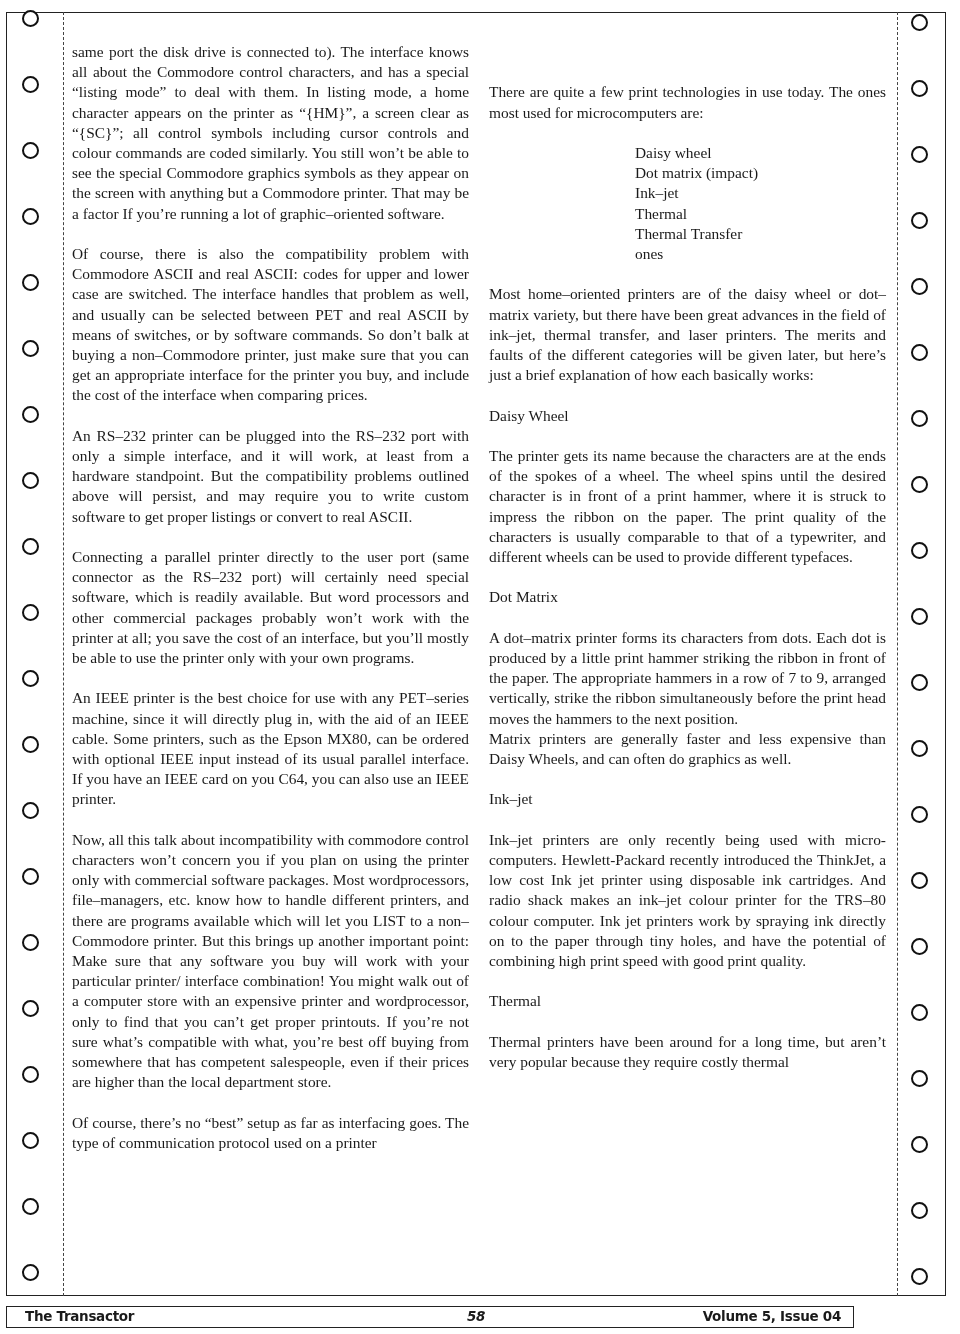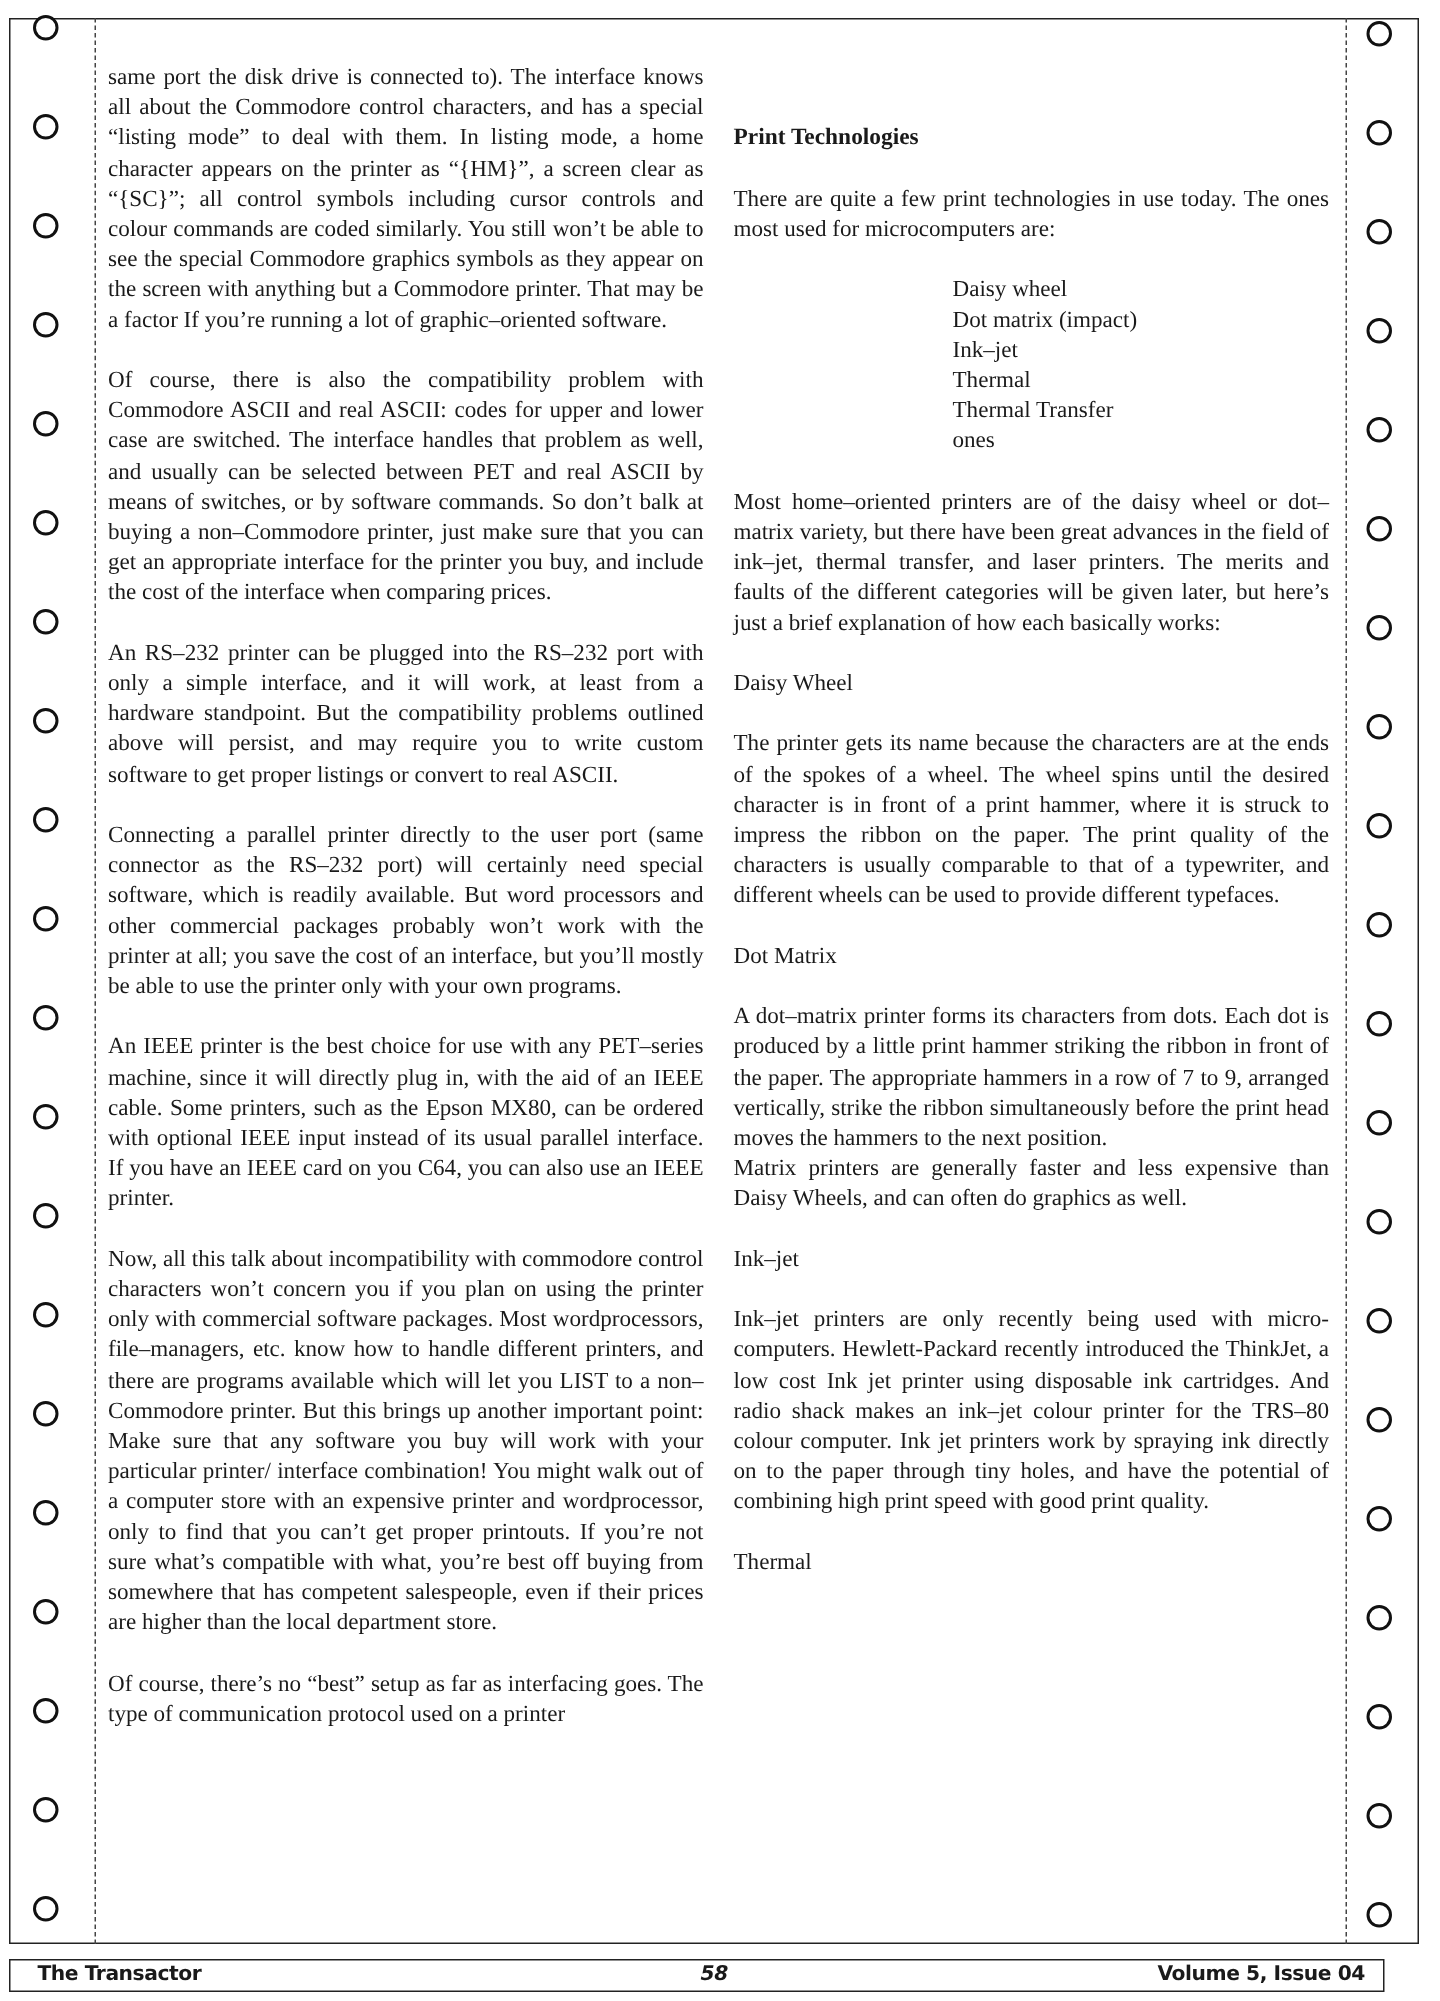--- a/index.html
+++ b/index.html
@@ -19,21 +19,21 @@
   .col.left { left: 72px; width: 397px; }
   .col.right { left: 489px; width: 397px; }
 
   .para { text-align: justify; margin: 0 0 20.2px 0; hyphens: manual; }
   .para.nogap { margin-bottom: 0; }
   .heading-bold { font-weight: bold; margin: 0 0 20.2px 0; font-size: 15.6px; }
   .subhead { margin: 0 0 20.2px 0; }
   .list { list-style: none; margin: 0 0 20.2px 0; padding: 0 0 0 146px; }
   .list li { margin: 0; }
 
-  .footer { position: absolute; left: 6px; top: 1306px; width: 917px; height: 22px; border: 1.5px solid #222; box-sizing: border-box; font-family: "DejaVu Sans", "Liberation Sans", sans-serif; font-weight: bold; font-size: 13.5px; }
+  .footer { position: absolute; left: 6px; top: 1306px; width: 848px; height: 22px; border: 1.5px solid #222; box-sizing: border-box; font-family: "DejaVu Sans", "Liberation Sans", sans-serif; font-weight: bold; font-size: 13.5px; }
   .footer span { position: absolute; top: 1px; letter-spacing: -0.3px; }
   .footer .f-left { left: 18px; }
   .footer .f-center { left: 460px; font-style: italic; }
   .footer .f-right { right: 12px; }
 </style>
 </head>
 <body>
 
 <div class="frame"></div>
 <div class="perf-left"></div>
@@ -89,38 +89,38 @@
   <p class="para">Of course, there is also the compatibility problem with Commodore ASCII and real ASCII: codes for upper and lower case are switched. The interface handles that problem as well, and usually can be selected between PET and real ASCII by means of switches, or by software commands. So don’t balk at buying a non–Commodore printer, just make sure that you can get an appropriate interface for the printer you buy, and include the cost of the interface when compar­ing prices.</p>
   <p class="para">An RS–232 printer can be plugged into the RS–232 port with only a simple interface, and it will work, at least from a hardware standpoint. But the compatibility problems out­lined above will persist, and may require you to write custom software to get proper listings or convert to real ASCII.</p>
   <p class="para">Connecting a parallel printer directly to the user port (same connector as the RS–232 port) will certainly need special software, which is readily available. But word processors and other commercial packages probably won’t work with the printer at all; you save the cost of an interface, but you’ll mostly be able to use the printer only with your own programs.</p>
   <p class="para">An IEEE printer is the best choice for use with any PET–series machine, since it will directly plug in, with the aid of an IEEE cable. Some printers, such as the Epson MX80, can be ordered with optional IEEE input instead of its usual parallel interface. If you have an IEEE card on you C64, you can also use an IEEE printer.</p>
   <p class="para">Now, all this talk about incompatibility with commodore control characters won’t concern you if you plan on using the printer only with commercial software packages. Most wordprocessors, file–managers, etc. know how to handle different printers, and there are programs available which will let you LIST to a non–Commodore printer. But this brings up another important point: Make sure that any software you buy will work with your particular printer/ interface combination! You might walk out of a computer store with an expensive printer and wordprocessor, only to find that you can’t get proper printouts. If you’re not sure what’s compatible with what, you’re best off buying from somewhere that has competent salespeople, even if their prices are higher than the local department store.</p>
   <p class="para nogap">Of course, there’s no “best” setup as far as interfacing goes. The type of communication protocol used on a printer</p>
 </div>
 
 <div class="col right">
   <p style="margin:0 0 20.2px 0;">&nbsp;</p>
-  <h2 class="heading-bold">Print Technologies</h2>
   <p class="para">There are quite a few print technologies in use today. The ones most used for microcomputers are:</p>
   <ul class="list">
     <li>Daisy wheel</li>
     <li>Dot matrix (impact)</li>
     <li>Ink–jet</li>
     <li>Thermal</li>
     <li>Thermal Transfer</li>
     <li>ones</li>
   </ul>
   <p class="para">Most home–oriented printers are of the daisy wheel or dot– matrix variety, but there have been great advances in the field of ink–jet, thermal transfer, and laser printers. The merits and faults of the different categories will be given later, but here’s just a  brief explanation of how each basically works:</p>
   <p class="subhead">Daisy Wheel</p>
   <p class="para">The printer gets its name because the characters are at the ends of the spokes of a wheel. The wheel spins until the desired character is in front of a print hammer, where it is struck to impress the ribbon on the paper. The print quality of the characters is usually comparable to that of a type­writer, and different wheels can be used to provide different typefaces.</p>
   <p class="subhead">Dot Matrix</p>
   <p class="para nogap">A dot–matrix printer forms its characters from dots. Each dot is produced by a little print hammer striking the ribbon in front of the paper. The appropriate hammers in a row of 7 to 9, arranged vertically, strike the ribbon simultaneously before the print head moves the hammers to the next position.</p>
   <p class="para">Matrix printers are generally faster and less expensive than Daisy Wheels, and can often do graphics as well.</p>
   <p class="subhead">Ink–jet</p>
   <p class="para">Ink–jet printers are only recently being used with micro­computers. Hewlett-Packard recently introduced the Think­Jet, a low cost Ink jet printer using disposable ink cartridges. And radio shack makes an ink–jet colour printer for the TRS–80 colour computer. Ink jet printers work by spraying ink directly on to the paper through tiny holes, and have the potential of combining high print speed with good print quality.</p>
   <p class="subhead">Thermal</p>
+  <p class="para nogap">Thermal printers have been around for a long time, but aren’t very popular because they require costly thermal</p>
 </div>
 
 <div class="footer">
   <span class="f-left">The Transactor</span>
   <span class="f-center">58</span>
   <span class="f-right">Volume 5, Issue 04</span>
 </div>
 
 </body></html>

